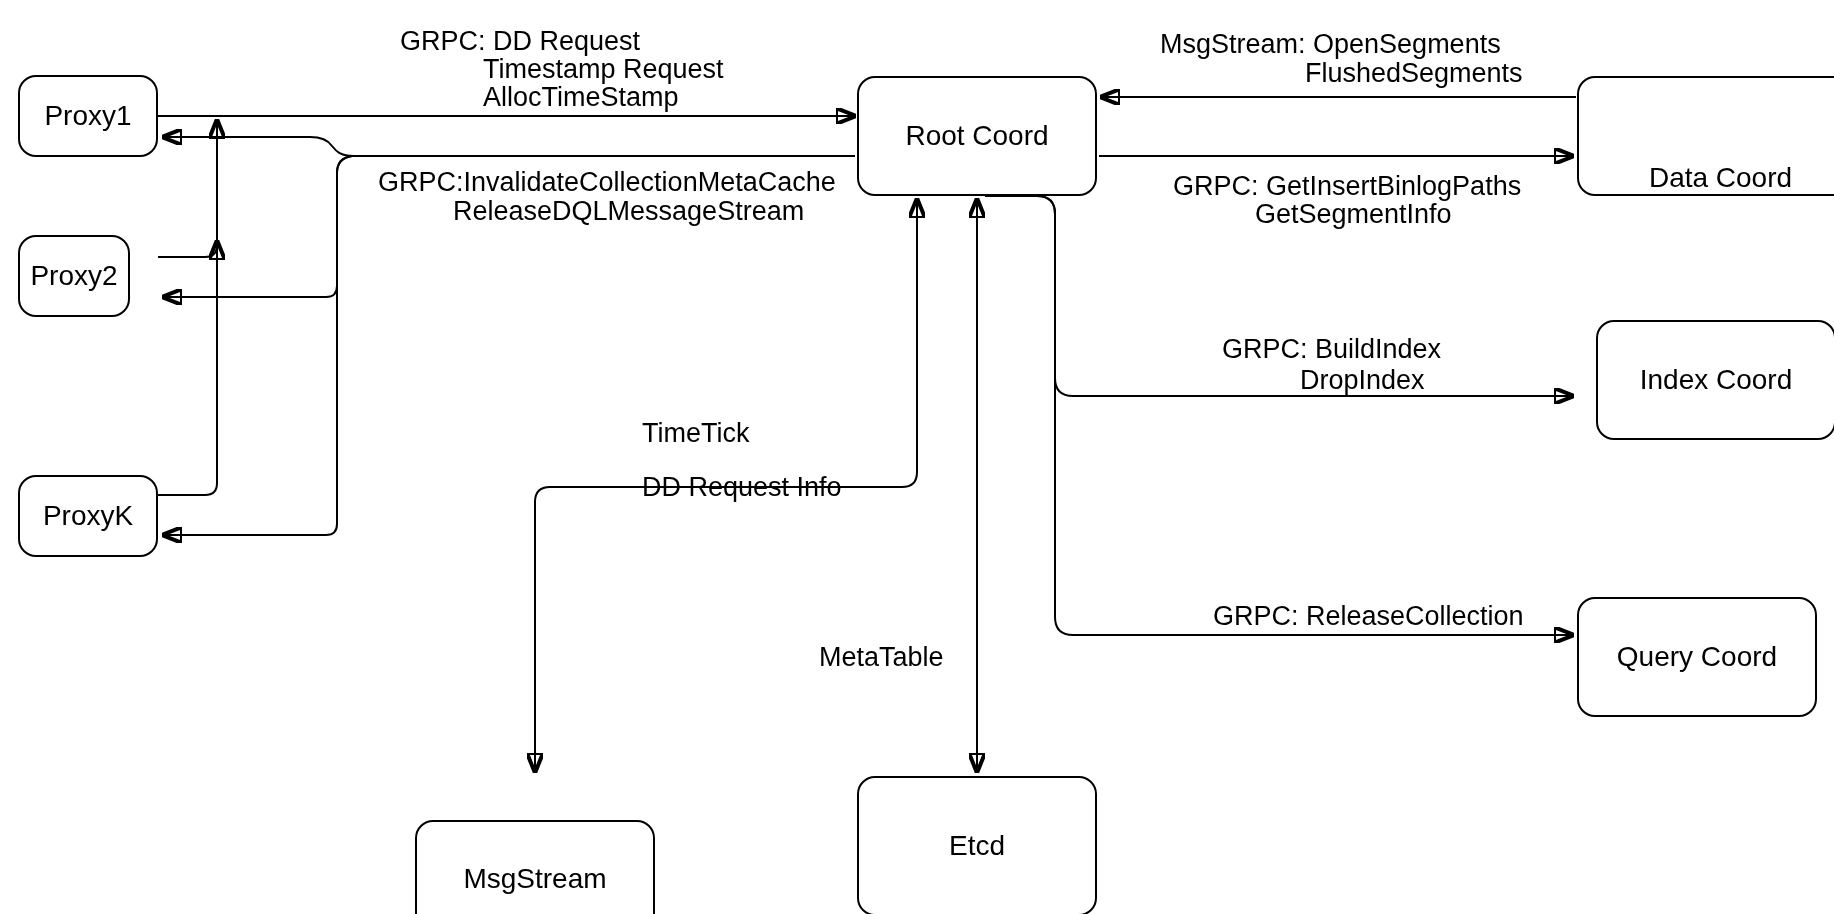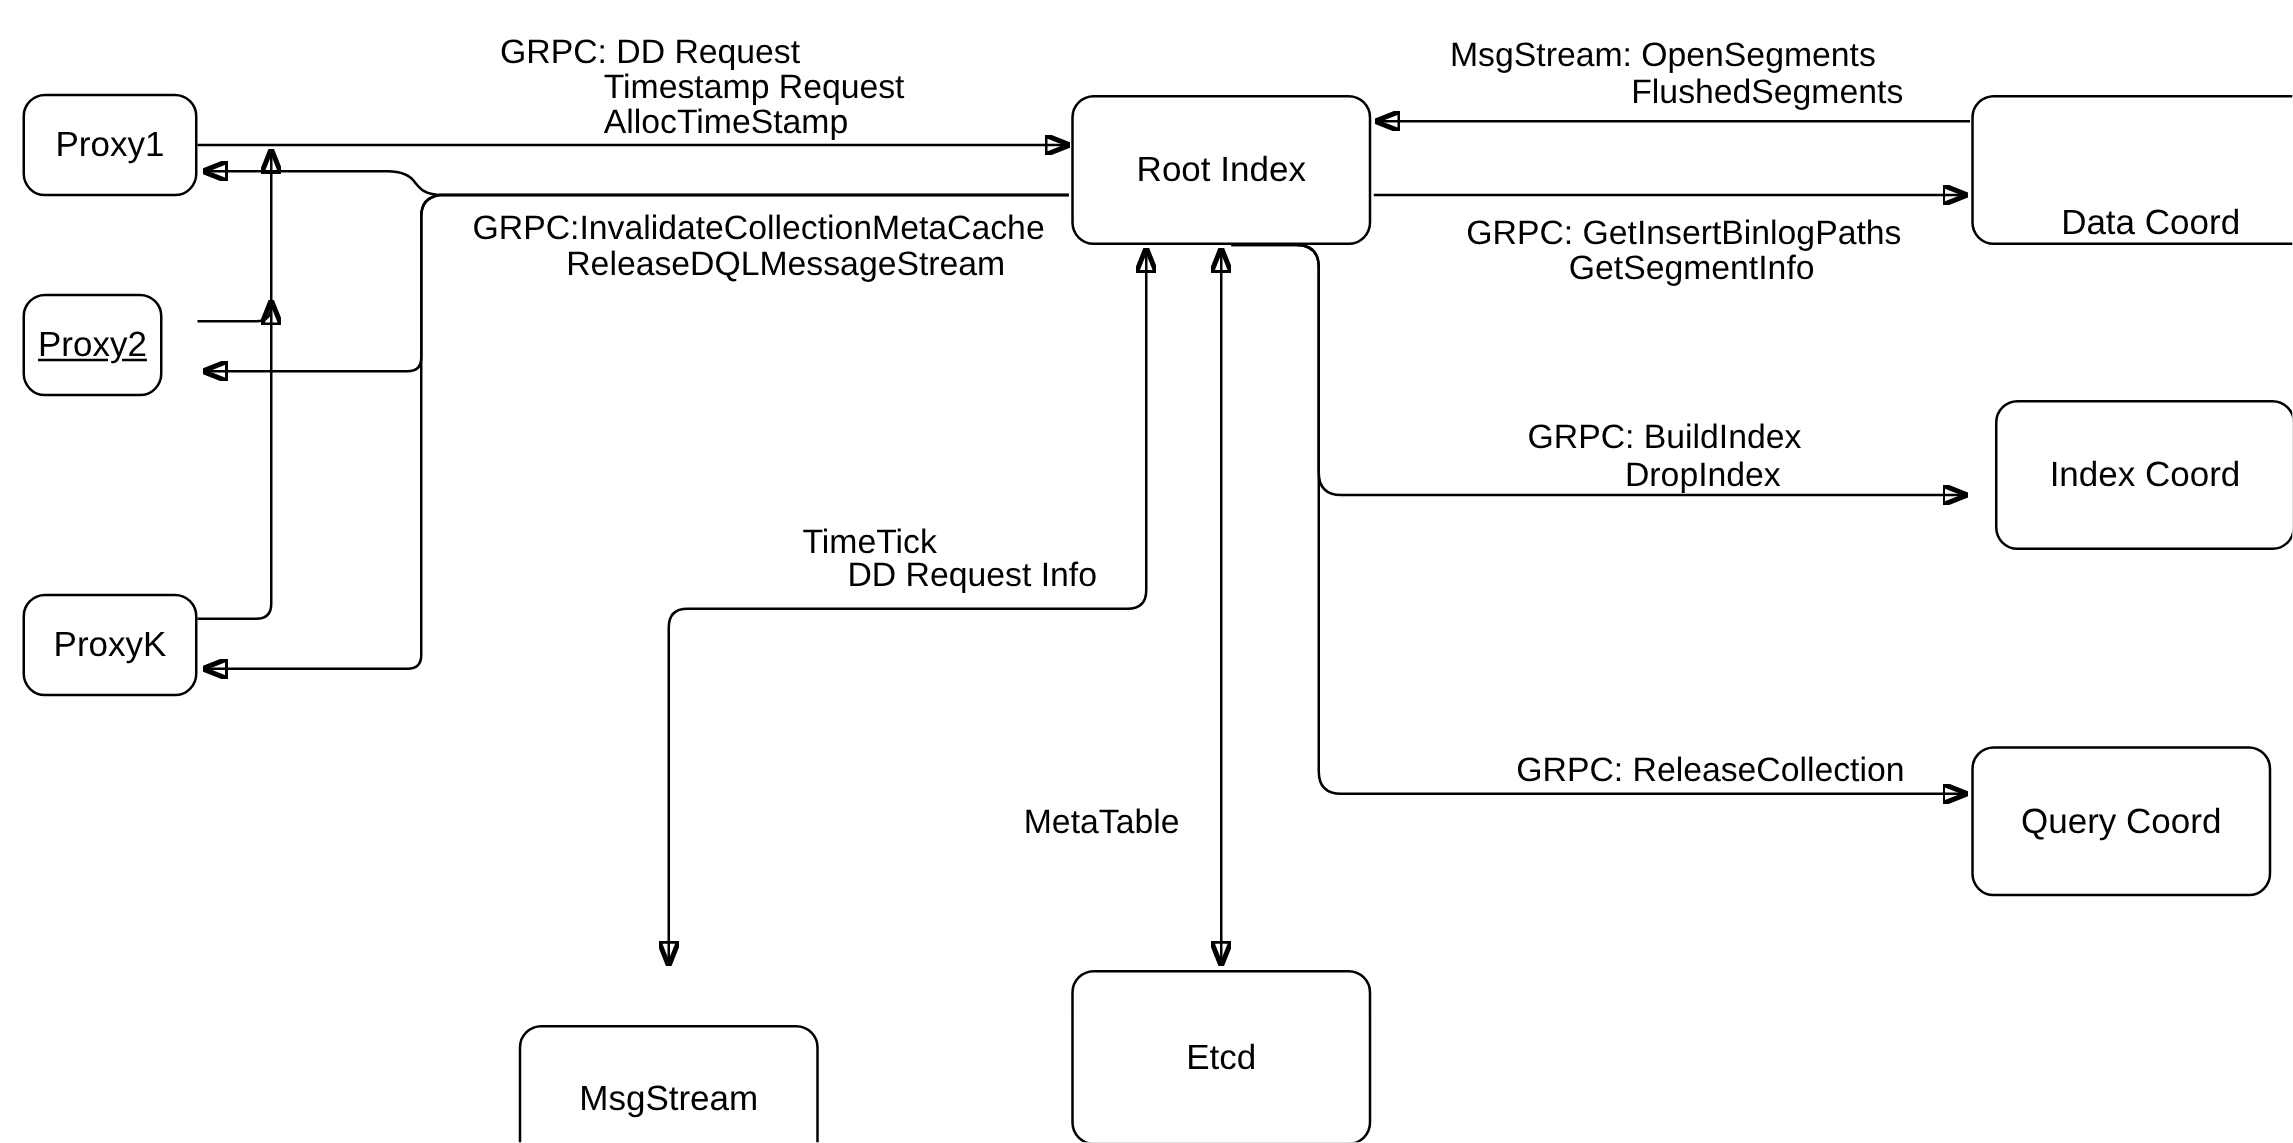--- a/index.html
+++ b/index.html
@@ -27,21 +27,21 @@
   }
   .elabel {
     position: absolute;
     white-space: nowrap;
     font-size: 27px;
     line-height: 27px;
     color: #000000;
   }
   
   .n-proxy1    { left: 18px;   top: 75px;  width: 140px; height: 82px; }
-  .n-proxy2    { left: 18px;   top: 235px; width: 112px; height: 82px; text-decoration: underline; }
+  .n-proxy2    { left: 18px;   top: 235px; width: 112px; height: 82px; }
   .n-proxyk    { left: 18px;   top: 475px; width: 140px; height: 82px; }
   .n-root      { left: 857px;  top: 76px;  width: 240px; height: 120px; }
   .n-data      { left: 1577px; top: 76px;  width: 287px; height: 120px; align-items: flex-end; }
   .n-index     { left: 1577px; top: 320px; width: 240px; height: 120px; margin-left: 19px; }
   .n-query     { left: 1577px; top: 597px; width: 240px; height: 120px; }
   .n-msgstream { left: 415px;  top: 776px; width: 240px; height: 118px; margin-top: 44px; }
   .n-etcd      { left: 857px;  top: 776px; width: 240px; height: 140px; }
   
   .l-p2r-1 { left: 400px;  top: 28px; }
   .l-p2r-2 { left: 483px;  top: 56px; }
@@ -49,21 +49,21 @@
   .l-r2p-1 { left: 378px;  top: 169px; }
   .l-r2p-2 { left: 453px;  top: 198px; }
   .l-d2r-1 { left: 1160px; top: 31px; }
   .l-d2r-2 { left: 1305px; top: 60px; }
   .l-r2d-1 { left: 1173px; top: 173px; }
   .l-r2d-2 { left: 1255px; top: 201px; }
   .l-r2i-1 { left: 1222px; top: 336px; }
   .l-r2i-2 { left: 1300px; top: 367px; }
   .l-r2q-1 { left: 1213px; top: 603px; }
   .l-r2m-1 { left: 642px;  top: 420px; }
-  .l-r2m-2 { left: 642px;  top: 447px; margin-left: 36px; }
+  .l-r2m-2 { left: 642px;  top: 474px; }
   .l-r2e-1 { left: 819px;  top: 644px; }
 </style>
 </head>
 <body>
 
 <div class="canvas">
 
   <svg class="edge-layer" width="1834" height="914" viewBox="0 0 1834 914">
     <defs>
       <marker id="arr" viewBox="0 0 10 8" refX="9.5" refY="4" markerWidth="20" markerHeight="16" markerUnits="userSpaceOnUse" orient="auto-start-reverse">
@@ -99,21 +99,21 @@
   <div class="node n-proxy1">
     <span>Proxy1</span>
   </div>
   <div class="node n-proxy2">
     <span>Proxy2</span>
   </div>
   <div class="node n-proxyk">
     <span>ProxyK</span>
   </div>
   <div class="node n-root">
-    <span>Root Index</span>
+    <span>Root Coord</span>
   </div>
   <div class="node n-data">
     <span>Data Coord</span>
   </div>
   <div class="node n-index">
     <span>Index Coord</span>
   </div>
   <div class="node n-query">
     <span>Query Coord</span>
   </div>

